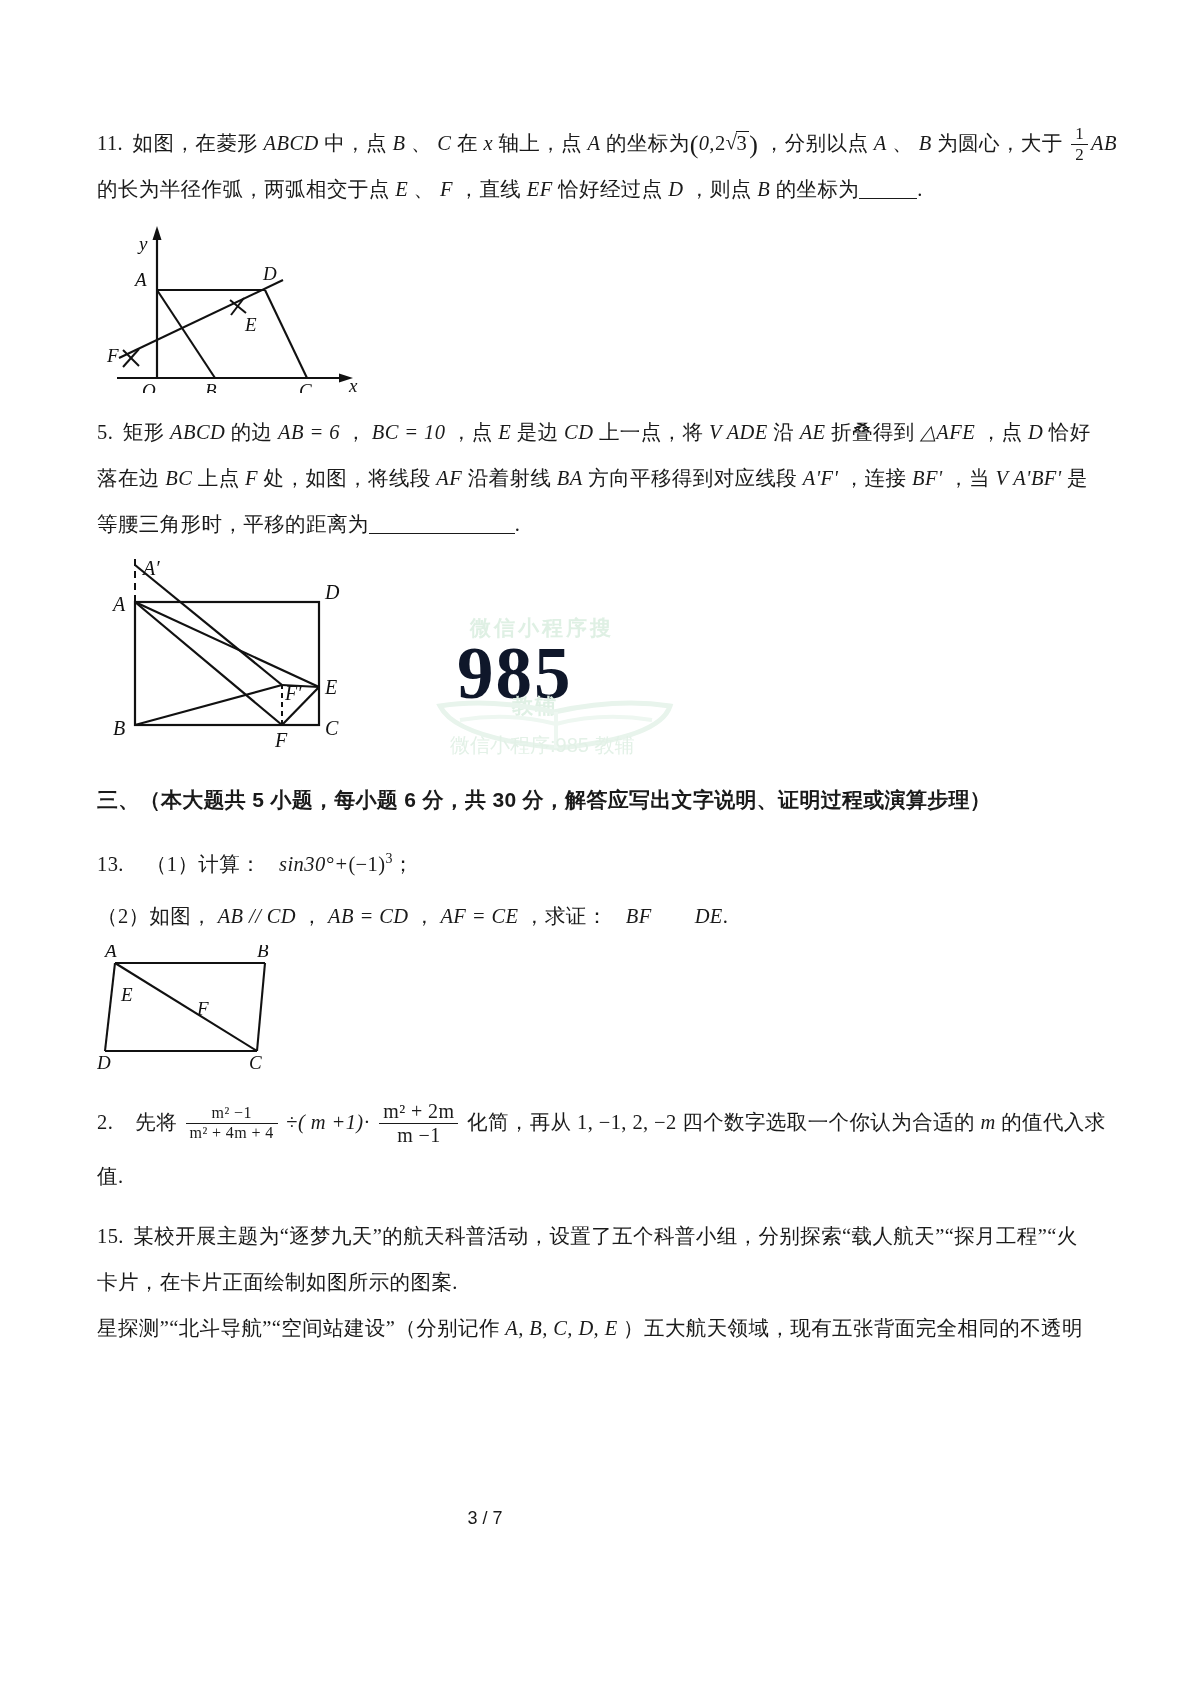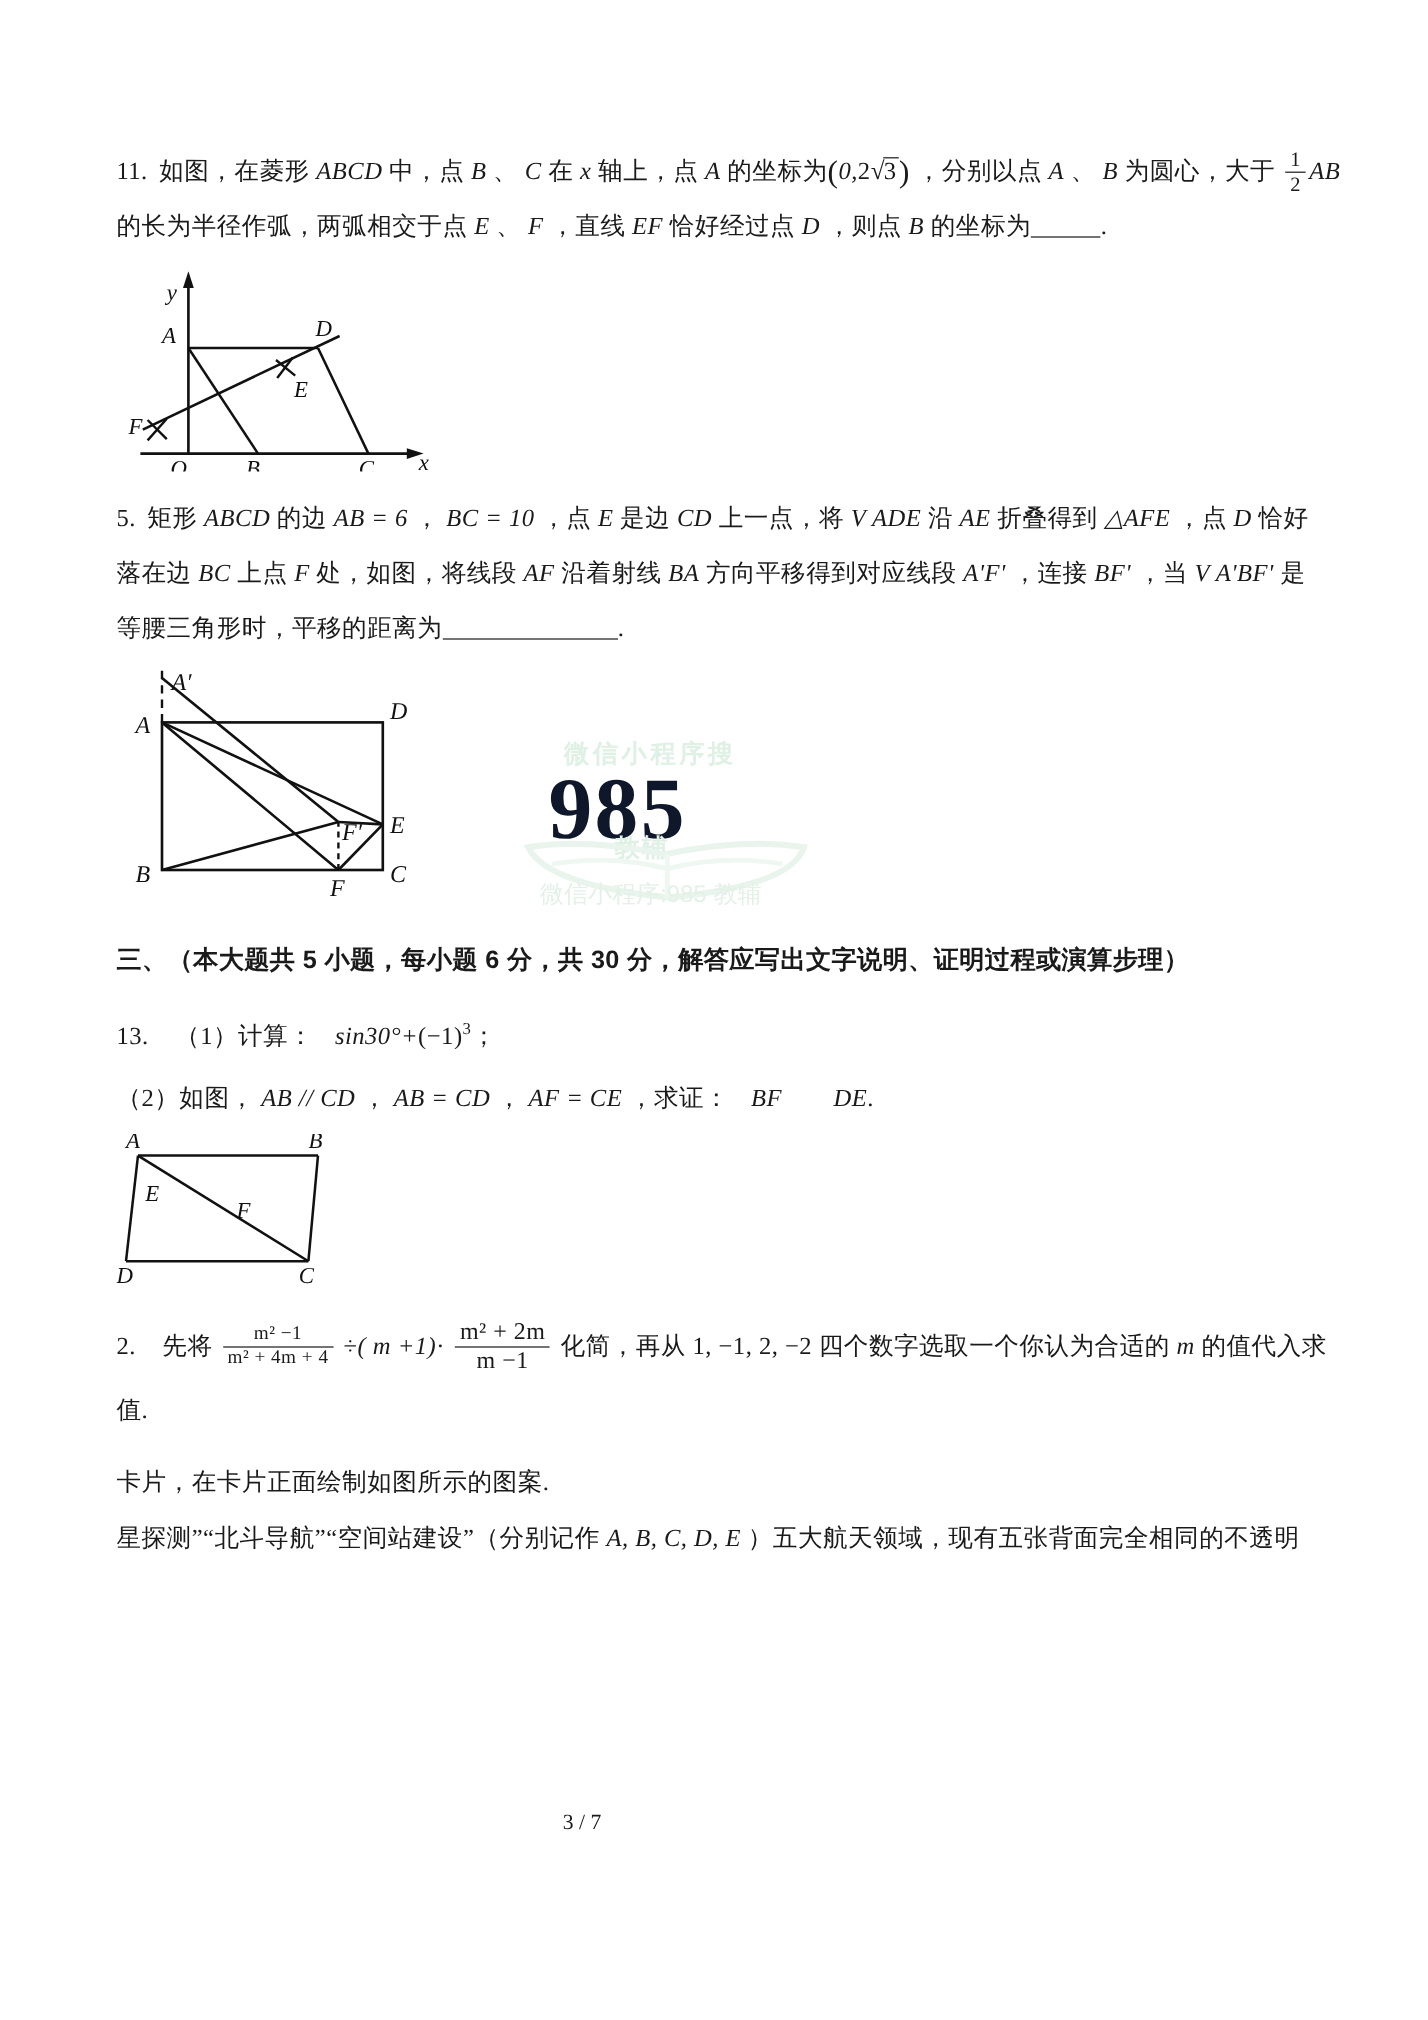--- a/index.html
+++ b/index.html
@@ -149,21 +149,21 @@
 
   
   .footer {
     position: absolute;
     left: 0;
     top: 1508px;
     width: 970px;
     text-align: center;
     font-size: 18px;
     color: #1a1a1a;
-    font-family: Liberation Serif, serif;
+    font-family: Liberation Sans, sans-serif;
   }
 
   .fig-wrap { margin: 6px 0 4px 0; }
 </style>
 </head>
 <body>
 
 <div class="page">
 
   <div class="watermark">
@@ -399,20 +399,24 @@
         <span class="it">m</span>
         <span>的值代入求</span>
       </div>
       <div class="qline">
         <span>值.</span>
       </div>
     </div>
 
     <div class="qblock" style="margin-top:14px;">
       <div class="qline">
+        <span class="num">15.</span>
+        <span>某校开展主题为“逐梦九天”的航天科普活动，设置了五个科普小组，分别探索“载人航天”“探月工程”“火</span>
+      </div>
+      <div class="qline">
         <span>卡片，在卡片正面绘制如图所示的图案.</span>
       </div>
       <div class="qline">
         <span>星探测”“北斗导航”“空间站建设”（分别记作</span>
         <span class="it">A, B, C, D, E</span>
         <span>）五大航天领域，现有五张背面完全相同的不透明</span>
       </div>
     </div>
 
   </div>

